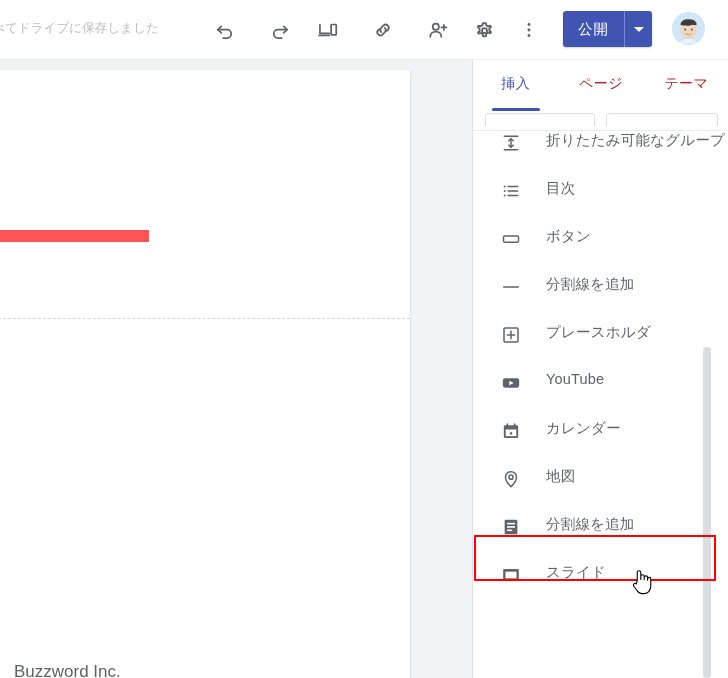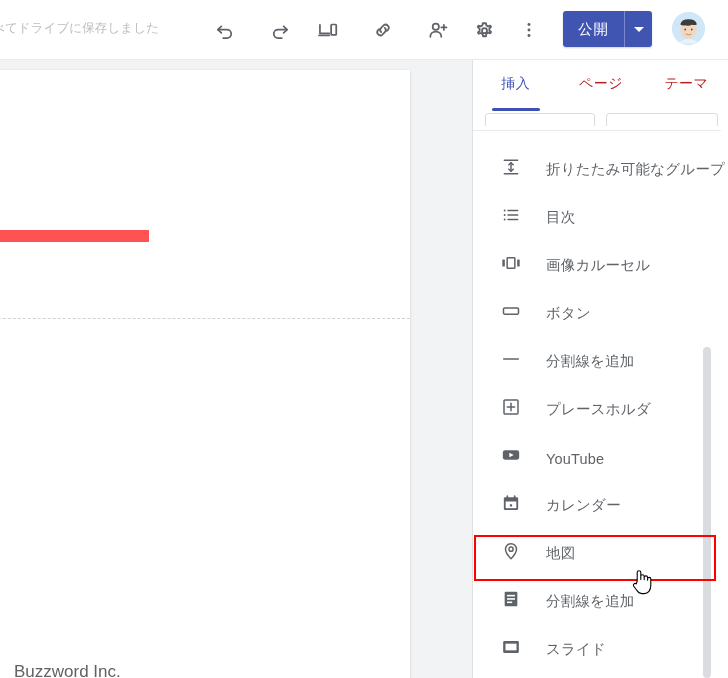--- a/index.html
+++ b/index.html
@@ -213,21 +213,21 @@
     position: absolute;
     left: 0; top: 71px;
     width: 256px;
     height: 547px;
     overflow: hidden;
   }
   .insert-item {
     position: relative;
     height: 48px;
     display: flex;
-    align-items: flex-end;
+    align-items: flex-start;
     padding-left: 26px;
     cursor: pointer;
   }
   .insert-item .ico {
     width: 24px; height: 24px;
     display: flex; align-items: center; justify-content: center;
     flex: 0 0 24px;
   }
   .insert-item .lbl {
     margin-left: 23px;
@@ -408,30 +408,20 @@
             <circle class="ico-fill" cx="4.4" cy="12" r="1.15"></circle>
             <circle class="ico-fill" cx="4.4" cy="17.4" r="1.15"></circle>
             <line class="ico-stroke" x1="8.4" y1="6.6" x2="20" y2="6.6"></line>
             <line class="ico-stroke" x1="8.4" y1="12" x2="20" y2="12"></line>
             <line class="ico-stroke" x1="8.4" y1="17.4" x2="20" y2="17.4"></line>
           </svg>
         </span>
         <span class="lbl">目次</span>
       </div>
 
-      <div class="insert-item">
-        <span class="ico">
-          <svg width="20" height="20" viewBox="0 0 24 24">
-            <rect class="ico-fill" x="1.6" y="7.8" width="3.0" height="8.4" rx="0.6"></rect>
-            <rect class="ico-stroke" x="7.4" y="5.6" width="9.2" height="12.8" rx="0.8"></rect>
-            <rect class="ico-fill" x="19.4" y="7.8" width="3.0" height="8.4" rx="0.6"></rect>
-          </svg>
-        </span>
-        <span class="lbl">画像カルーセル</span>
-      </div>
 
       <div class="insert-item">
         <span class="ico">
           <svg width="20" height="20" viewBox="0 0 24 24">
             <rect class="ico-stroke" x="3" y="8.4" width="18" height="7.4" rx="1.3"></rect>
           </svg>
         </span>
         <span class="lbl">ボタン</span>
       </div>
 

